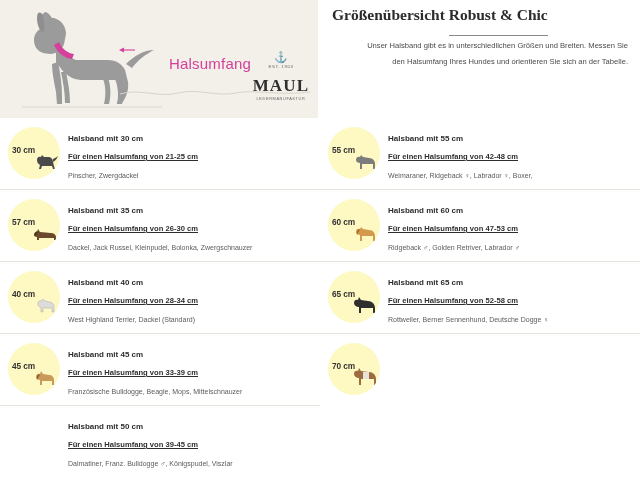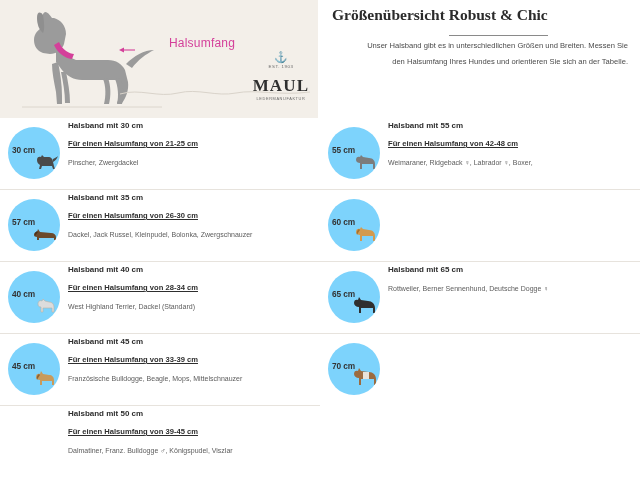--- a/index.html
+++ b/index.html
@@ -45,22 +45,22 @@
   .dog-illo {
     position: absolute;
     left: 12px;
     top: 6px;
     width: 170px;
     height: 108px;
   }
   .collar-label {
     position: absolute;
     left: 135px;
-    top: 36px;
-    font-size: 12px;
+    top: 55px;
+    font-size: 15px;
     color: #d4409a;
     letter-spacing: 0.2px;
     white-space: nowrap;
     padding-left: 34px;
   }
   .collar-arrow {
     position: absolute;
     left: 118px;
     top: 46px;
     width: 18px;
@@ -148,21 +148,21 @@
   }
   .row:last-child { border-bottom: none; }
 
   .badge {
     position: absolute;
     left: 8px;
     top: 9px;
     width: 52px;
     height: 52px;
     border-radius: 50%;
-    background: #7dd3fc;
+    background: #fef9c3;
     overflow: hidden;
   }
   .badge-size {
     position: absolute;
     left: 4px;
     top: 18px;
     width: 30px;
     text-align: left;
     font-size: 8.3px;
     font-weight: bold;
@@ -172,21 +172,21 @@
   }
   .badge svg {
     position: absolute;
     right: 1px;
     bottom: 6px;
   }
 
   .rowtext {
     position: absolute;
     left: 68px;
-    top: 1px;
+    top: 14px;
     width: 244px;
   }
   .r-title {
     font-size: 8px;
     font-weight: bold;
     color: #2e2e2e;
     line-height: 13px;
   }
   .r-sub {
     font-size: 7.6px;
@@ -360,31 +360,37 @@
       </div>
 
       <div class="row">
         <div class="badge">
           <span class="badge-size">60 cm</span>
           <svg width="28" height="20" viewBox="0 0 28 20">
             <path d="M5 7 C5 4 7 3 9 4 L10 2 L12 4 L18 5 C22 5 24 8 24 11 L24 16 L22 16 L22 11 L11 11 L11 16 L9 16 L9 10 C7 10 5 9 5 7 Z" fill="#d39a4e"></path>
             <path d="M8 4 C6 5 5 8 6 10 C7 8 8 6 9 5 Z" fill="#a4712f"></path>
           </svg>
         </div>
+        <div class="rowtext">
+          <div class="r-title">Halsband mit 60 cm</div>
+          <div class="r-sub">Für einen Halsumfang von 47-53 cm</div>
+          <div class="r-breeds">Ridgeback ♂, Golden Retriver, Labrador ♂</div>
+        </div>
       </div>
 
       <div class="row">
         <div class="badge">
           <span class="badge-size">65 cm</span>
           <svg width="30" height="22" viewBox="0 0 30 22">
             <path d="M5 8 C5 5 7 4 9 5 L10 2 L12 5 L19 6 C23 6 26 9 26 13 L26 18 L24 18 L24 13 L12 13 L12 18 L10 18 L10 12 C7 12 5 10 5 8 Z" fill="#2f2f2f"></path>
           </svg>
         </div>
         <div class="rowtext">
           <div class="r-title">Halsband mit 65 cm</div>
+          <div class="r-sub">Für einen Halsumfang von 52-58 cm</div>
           <div class="r-breeds">Rottweiler, Berner Sennenhund, Deutsche Dogge ♀</div>
         </div>
       </div>
 
       <div class="row">
         <div class="badge">
           <span class="badge-size">70 cm</span>
           <svg width="30" height="24" viewBox="0 0 30 24">
             <path d="M5 9 C5 6 7 5 9 6 L10 3 L12 6 L20 7 C24 7 27 10 27 14 L27 20 L25 20 L25 14 L12 14 L12 20 L10 20 L10 13 C7 13 5 11 5 9 Z" fill="#9c6b3f"></path>
             <path d="M14 7 L20 7 L20 14 L14 14 Z" fill="#e8e2d8"></path>

